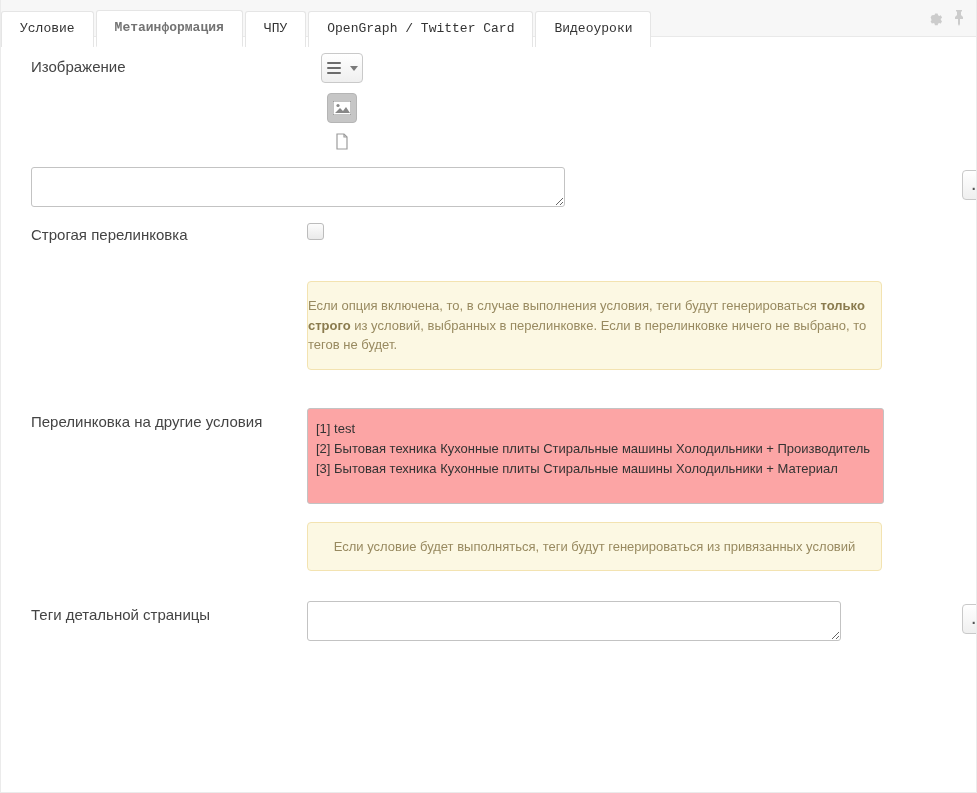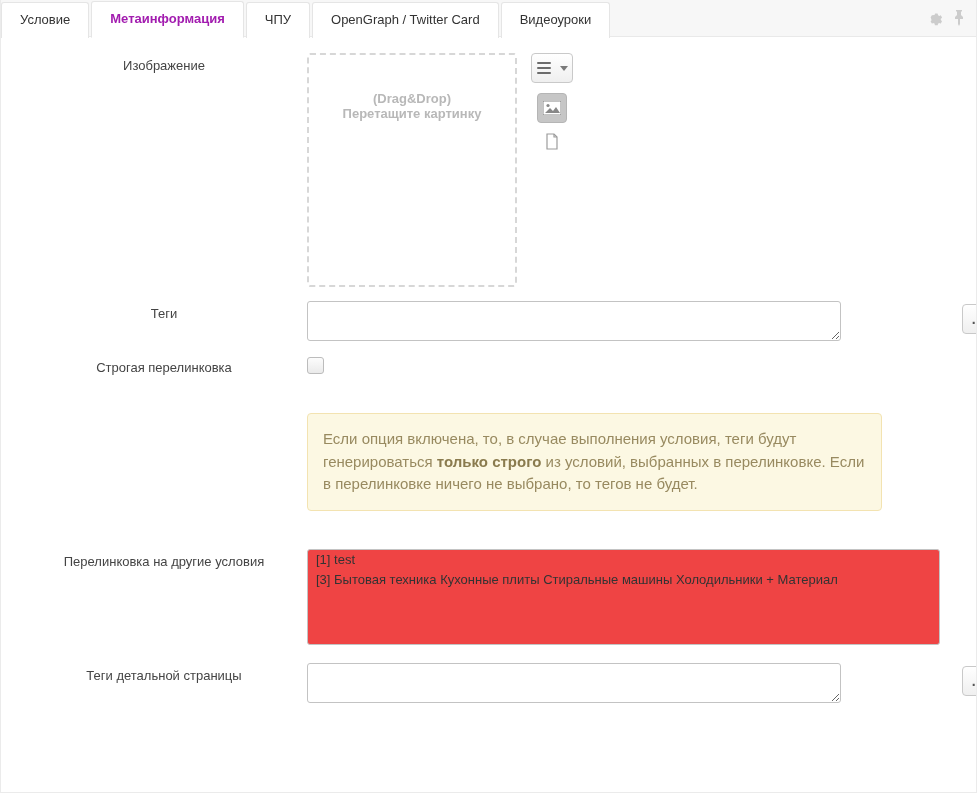--- a/index.html
+++ b/index.html
@@ -32,26 +32,27 @@
     padding: 9px 18px 10px;
     margin-right: 2px;
     font-size: 13px;
     color: #333;
     background: #fff;
     border: 1px solid #e5e5e5;
     border-bottom: none;
     border-radius: 3px 3px 0 0;
     cursor: pointer;
     position: relative;
-    top: 1px;
+    top: 10px;
     line-height: 1.2;
+    font-family: Liberation Mono, monospace;
   }
   .tab.active {
     font-weight: 700;
-    color: #a21caf;
+    color: #737373;
     background: #fff;
     border: 1px solid #e5e5e5;
     border-bottom: 1px solid #fff;
   }
   .tabs-right {
     margin-left: auto;
     display: flex;
     align-items: center;
     gap: 10px;
     padding-right: 10px;
@@ -67,25 +68,25 @@
   }
 
   .form-row {
     display: flex;
     align-items: flex-start;
     margin-bottom: 14px;
   }
   .form-row.tight-bottom { margin-bottom: 10px; }
   .label-col {
     width: 276px;
-    text-align: center;
+    text-align: left;
     padding-right: 10px;
     padding-top: 5px;
     color: #444;
-    font-size: 13px;
+    font-size: 15px;
   }
   .field-col {
     flex: 1;
     display: flex;
     align-items: flex-start;
     position: relative;
   }
 
   
   .drop-area {
@@ -171,36 +172,36 @@
     border-width: 0 2px 2px 0;
     transform: rotate(40deg);
   }
 
   .note-box {
     width: 575px;
     background: #fcf8e3;
     border: 1px solid #f3e3b1;
     border-radius: 4px;
     color: #988a60;
-    padding: 14px 15px;
-    font-size: 15px;
+    padding: 14px 0;
+    font-size: 13px;
     line-height: 1.5;
     text-align: left;
   }
   .note-box.center { text-align: center; }
   .note-box strong { color: #8a7b4e; }
 
   .listbox {
-    width: 633px;
+    width: 577px;
     height: 96px;
     border: 1px solid #c3c3c3;
     border-radius: 3px;
-    background: #ef4444;
+    background: #fca5a5;
     overflow-y: scroll;
-    padding: 0 0;
+    padding: 10px 0;
     position: relative;
   }
   .listbox .option {
     padding: 2px 8px 3px;
     cursor: pointer;
     font-size: 13px;
     color: #333;
     white-space: nowrap;
     overflow: hidden;
     text-overflow: ellipsis;
@@ -253,24 +254,20 @@
           </svg>
       </span>
     </div>
   </div>
 
   <div class="content">
 
     <div class="form-row">
       <div class="label-col">Изображение</div>
       <div class="field-col">
-        <div class="drop-area">
-          <div>(Drag&amp;Drop)</div>
-          <div>Перетащите картинку</div>
-        </div>
         <div class="drop-side">
           <button class="btn small">
             <span class="hamburger">
               <span></span>
                 <span></span>
                 <span></span>
             </span>
             <span class="caret"></span>
           </button>
           <div class="image-tile">
@@ -285,21 +282,20 @@
             <svg width="14" height="17" viewBox="0 0 14 17" fill="none" stroke="#8a8a8a" stroke-width="1.2">
                 <path d="M2 1 h7 l3 3 v12 h-10 z"></path>
                 <path d="M9 1 v3 h3"></path>
               </svg>
           </span>
         </div>
       </div>
     </div>
 
     <div class="form-row">
-      <div class="label-col">Теги</div>
       <div class="field-col">
         <textarea class="wide" placeholder="" style=""></textarea>
         <button class="dots-btn">...</button>
       </div>
     </div>
 
 
     <div class="form-row" style="margin-bottom:38px;">
       <div class="label-col">Строгая перелинковка</div>
       <div class="field-col">
@@ -314,25 +310,34 @@
           <span>Если опция включена, то, в случае выполнения условия, теги будут генерироваться </span><strong>только строго</strong><span> из условий, выбранных в перелинковке. Если в перелинковке ничего не выбрано, то тегов не будет.</span>
         </div>
       </div>
     </div>
 
     <div class="form-row" style="margin-bottom:18px;">
       <div class="label-col">Перелинковка на другие условия</div>
       <div class="field-col">
         <div class="listbox">
           <div class="option">[1] test</div>
+          <div class="option">[2] Бытовая техника Кухонные плиты Стиральные машины Холодильники + Производитель</div>
           <div class="option">[3] Бытовая техника Кухонные плиты Стиральные машины Холодильники + Материал</div>
         </div>
       </div>
     </div>
 
+    <div class="form-row" style="margin-bottom:30px;">
+      <div class="label-col"></div>
+      <div class="field-col">
+        <div class="note-box center">
+          <span>Если условие будет выполняться, теги будут генерироваться из привязанных условий</span>
+        </div>
+      </div>
+    </div>
 
     <div class="form-row">
       <div class="label-col">Теги детальной страницы</div>
       <div class="field-col">
         <textarea class="wide" placeholder="" style=""></textarea>
         <button class="dots-btn">...</button>
       </div>
     </div>
 
   </div>

